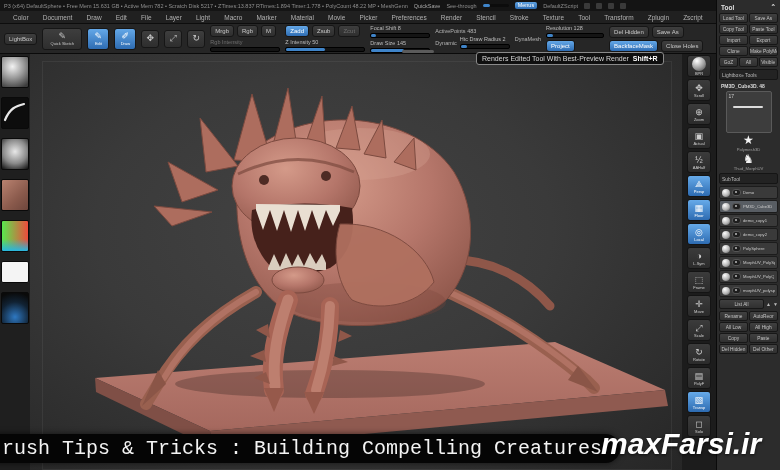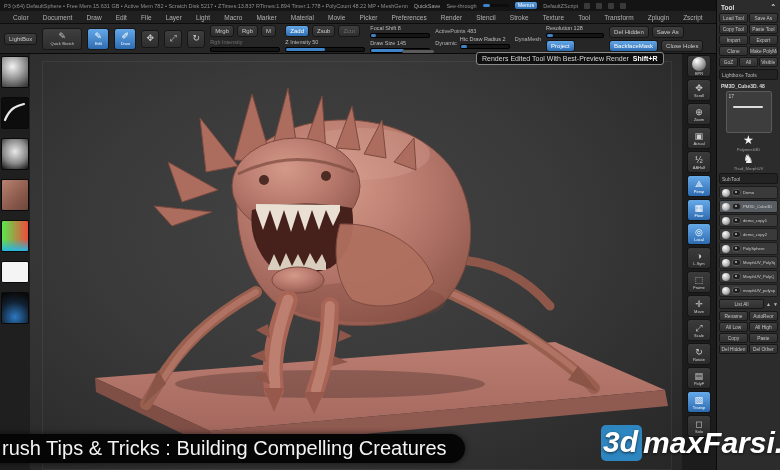--- a/index.html
+++ b/index.html
@@ -86,21 +86,21 @@
   .st-thumb{width:8px;height:8px;border-radius:50%;background:radial-gradient(circle at 35% 30%,#fdfdfd,#b5b5b5 55%,#4c4c4c);flex:none;}
   .st-eye{width:7px;height:5px;border-radius:3px;background:#1e1e1e;border:1px solid #555;position:relative;flex:none;}
   .st-eye::after{content:"";position:absolute;left:2px;top:1px;width:2px;height:2px;border-radius:50%;background:#bbb;}
   .st-name{font-size:4.2px;color:#c9c9c9;white-space:nowrap;overflow:hidden;}
   #list-all-row{display:flex;gap:2px;margin:2px 0;align-items:center;}
   #list-all{flex:1;}
   .arrows{color:#bbb;font-size:5px;line-height:5px;}
   
   #caption{position:absolute;left:-18px;bottom:7px;height:29px;background:#050505;border-radius:15px;z-index:70;
            display:flex;align-items:center;padding:0 18px 0 20px;box-shadow:0 0 6px rgba(0,0,0,.6);}
-  #caption span{font-family:Liberation Sans, sans-serif;font-size:20px;color:#f3f3f3;white-space:nowrap;}
+  #caption span{font-family:Liberation Mono, monospace;font-size:20px;color:#f3f3f3;white-space:nowrap;}
   #watermark{position:absolute;left:601px;bottom:9px;z-index:80;display:flex;align-items:center;
              font-style:italic;font-weight:bold;font-size:30px;color:#fff;white-space:nowrap;
              text-shadow:0 1px 3px rgba(0,0,0,.7);}
   #watermark .wm-3d{background:#2e86c1;border-radius:5px;padding:0 4px 2px 2px;margin-right:1px;}
 </style>
 </head>
 <body>
 
 <div id="app">
 
@@ -499,17 +499,16 @@
         <button class="tbtn half">Del Hidden</button>
         <button class="tbtn half">Del Other</button>
       </div>
   </div>
 
   <div id="caption">
     <span>rush Tips &amp; Tricks : Building Compelling Creatures</span>
   </div>
 
   <div id="watermark">
-    <span class="wm-3d">3d</span>
     <span>maxFarsi.ir</span>
   </div>
 
 </div>
 
 </body></html>

